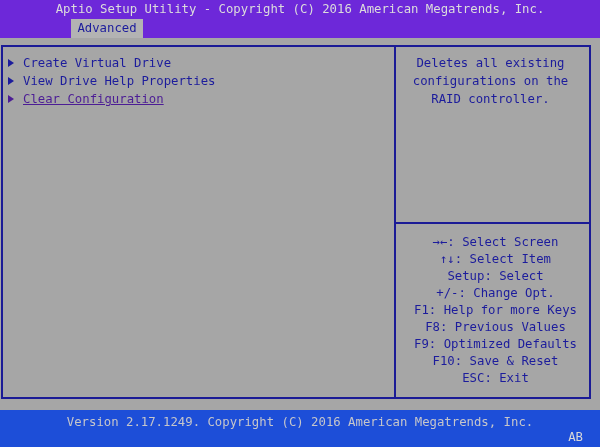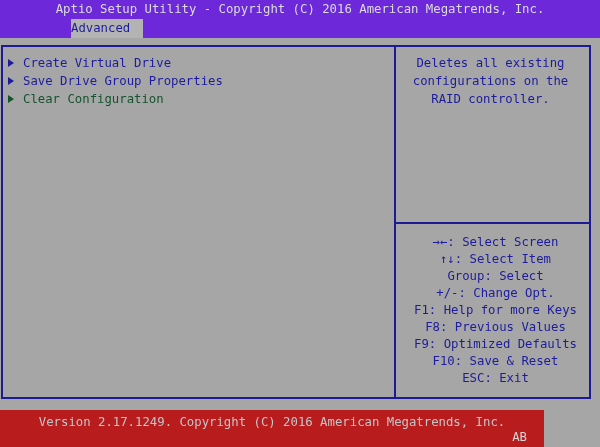--- a/index.html
+++ b/index.html
@@ -9,44 +9,44 @@
     font-family:"DejaVu Sans Mono","Liberation Mono",monospace;
     font-size:12.3px; line-height:18px;
     -webkit-font-smoothing:none;
   }
   
   .topbar { position:absolute; top:0; left:0; width:600px; height:38px; background:#6d28d9; }
   .title-line { height:19px; line-height:19px; text-align:center; color:#dcdcdc; }
   .tab-row { position:relative; height:19px; }
   .tab {
     position:absolute; left:71px; top:0; width:72px; height:19px;
-    background:#b3b3b3; color:#1c1c9c; line-height:19px;
+    background:#b3b3b3; color:#1c1c9c; text-align:center; line-height:19px;
   }
   
   .box {
     position:absolute; left:1px; top:45px; width:586px; height:350px;
     border:2px solid #1b1b96; background:#a6a6a6;text-align:center;
   }
   .left-panel { position:absolute; left:0; top:0; bottom:0; width:391px; padding-top:7px; box-sizing:border-box; }
   .menu-item { height:18px; line-height:18px; color:#1c1c9c; display:flex; align-items:center; padding-left:5px; cursor:default; }
-  .menu-item.selected { color:#14532d; }
+  .menu-item.selected { color:#4c1d95;text-decoration:underline; }
   .tri {
     width:0; height:0; margin-right:9px; flex:0 0 auto;
     border-left:6px solid currentColor;
     border-top:4px solid transparent;
     border-bottom:4px solid transparent;
   }
   .divider-v { position:absolute; left:391px; top:0; bottom:0; width:2px; background:#1b1b96; }
   .right-panel { position:absolute; left:393px; right:0; top:0; bottom:0; }
   .help { padding:7px 12px 0 8px; color:#1c1c9c; }
   .divider-h { position:absolute; left:0; right:0; top:175px; height:2px; background:#1b1b96; }
   .hints { position:absolute; left:8px; right:2px; top:187px; color:#1c1c9c; }
   .hint-row { height:17px; line-height:17px; white-space:nowrap; }
   
-  .bottombar { position:absolute; left:0; bottom:0; width:544px; height:37px; background:#b91c1c; }
+  .bottombar { position:absolute; left:0; bottom:0; width:600px; height:37px; background:#1d4ed8; }
   .version { margin-top:3px; text-align:center; color:#c6c6ca; }
   .corner { position:absolute; right:17px; bottom:3px; color:#d8d8d8; line-height:14px; }
 </style>
 </head>
 <body>
 
 <div class="screen">
 
   <div class="topbar">
     <div class="title-line">Aptio Setup Utility - Copyright (C) 2016 American Megatrends, Inc.</div>
@@ -57,41 +57,41 @@
 
   <div class="box">
 
     <div class="left-panel">
       <div class="menu-item">
         <span class="tri"></span>
         <span>Create Virtual Drive</span>
       </div>
       <div class="menu-item">
         <span class="tri"></span>
-        <span>Save Drive Group Properties</span>
+        <span>View Drive Help Properties</span>
       </div>
       <div class="menu-item selected">
         <span class="tri"></span>
         <span>Clear Configuration</span>
       </div>
     </div>
 
     <div class="divider-v"></div>
 
     <div class="right-panel">
       <div class="help">
         <div>Deletes all existing</div>
         <div>configurations on the</div>
         <div>RAID controller.</div>
       </div>
       <div class="divider-h"></div>
       <div class="hints">
         <div class="hint-row">→←: Select Screen</div>
         <div class="hint-row">↑↓: Select Item</div>
-        <div class="hint-row">Group: Select</div>
+        <div class="hint-row">Setup: Select</div>
         <div class="hint-row">+/-: Change Opt.</div>
         <div class="hint-row">F1: Help for more Keys</div>
         <div class="hint-row">F8: Previous Values</div>
         <div class="hint-row">F9: Optimized Defaults</div>
         <div class="hint-row">F10: Save &amp; Reset</div>
         <div class="hint-row">ESC: Exit</div>
       </div>
     </div>
 
   </div>

